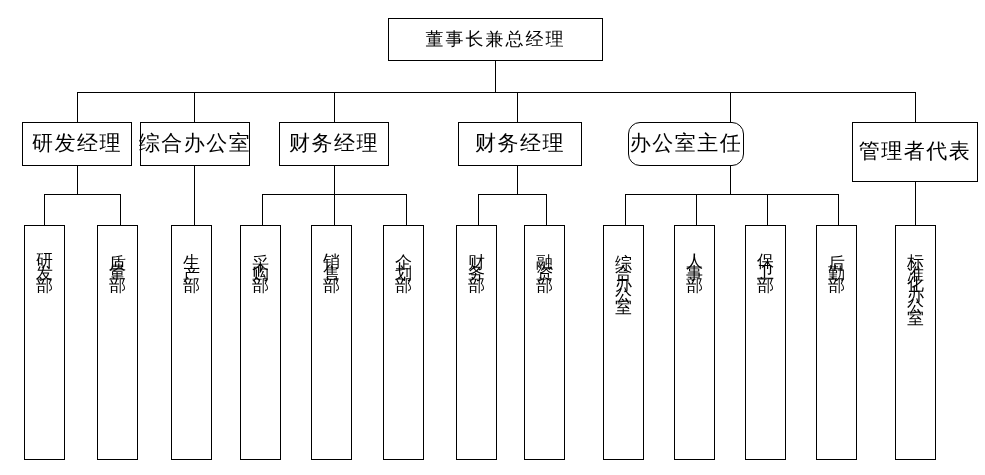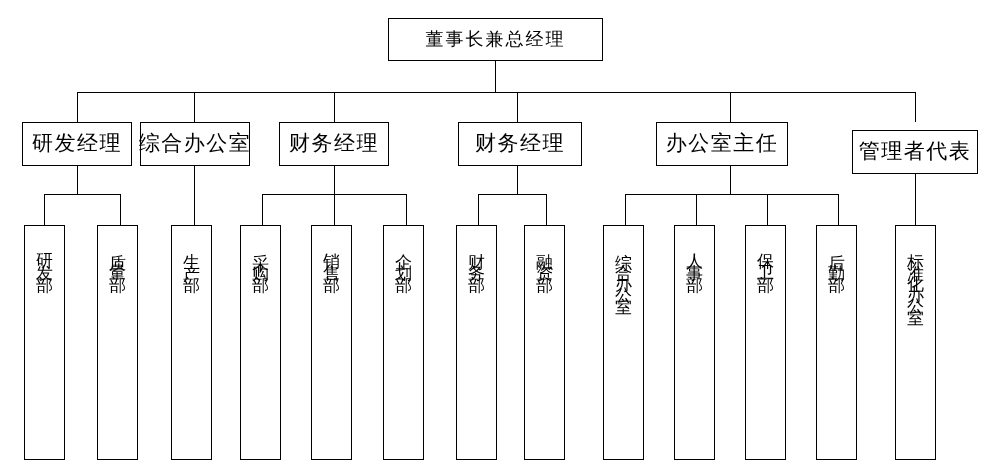--- a/index.html
+++ b/index.html
@@ -110,24 +110,24 @@
   </div>
   <div class="box horiz" style="left:140px;top:122px;width:110px;height:44px;">
     <span class="lbl">综合办公室</span>
   </div>
   <div class="box horiz" style="left:279px;top:122px;width:110px;height:44px;">
     <span class="lbl">财务经理</span>
   </div>
   <div class="box horiz" style="left:458px;top:122px;width:124px;height:44px;">
     <span class="lbl">财务经理</span>
   </div>
-  <div class="box horiz" style="left:656px;top:122px;width:132px;height:44px;">
+  <div class="box horiz" style="left:628px;top:122px;width:116px;height:44px;border-radius:12px;">
     <span class="lbl">办公室主任</span>
   </div>
-  <div class="box horiz" style="left:852px;top:122px;width:126px;height:44px;margin-top:8px;">
+  <div class="box horiz" style="left:852px;top:122px;width:126px;height:60px;">
     <span class="lbl">管理者代表</span>
   </div>
 
   <div class="box vert" style="left:24px;top:225px;width:41px;height:235px;">
     <span class="lbl">研发部</span>
   </div>
   <div class="box vert" style="left:97px;top:225px;width:41px;height:235px;">
     <span class="lbl">质量部</span>
   </div>
   <div class="box vert" style="left:171px;top:225px;width:41px;height:235px;">

